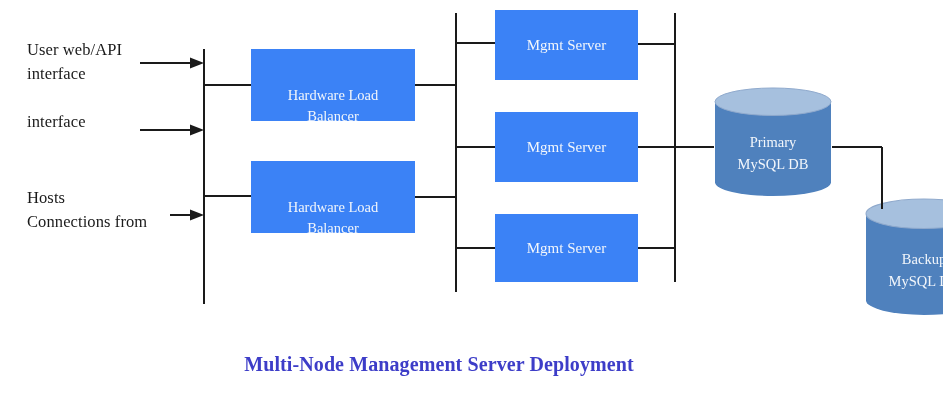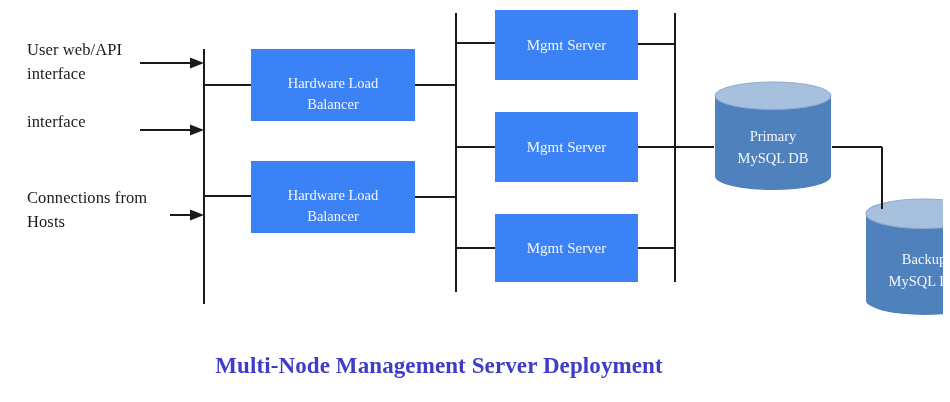--- a/index.html
+++ b/index.html
@@ -18,33 +18,33 @@
   }
   .node{
     position:absolute;z-index:2;
     background:#3b82f6;
     color:#f2f6fb;
     display:flex;justify-content:center;
     text-align:center;
     font-size:14.5px;line-height:21px;
   }
   .node.hlb{width:164px;height:72px;align-items:flex-start;}
-  .node.hlb .node-label{display:inline-block;width:122px;padding-top:24px;}
+  .node.hlb .node-label{display:inline-block;width:122px;padding-top:36px;}
   .node.mgmt{width:143px;height:70px;align-items:center;font-size:15px;}
   .cyl{position:absolute;z-index:2;}
   .cyl svg{display:block;}
   .cyl-label{
     position:absolute;left:0;width:100%;
     text-align:center;color:#f2f6fb;
     font-size:14.5px;line-height:22px;
   }
   .title-wrap{
     position:absolute;left:0;top:353px;width:878px;
     text-align:center;z-index:2;
-    color:#3d3dc8;font-weight:bold;font-size:23px;
+    color:#3d3dc8;font-weight:bold;font-size:20px;
     letter-spacing:0.1px;
   }
 </style>
 </head>
 <body>
 
 <div class="canvas">
 
   <svg class="wires" width="950" height="402" viewBox="0 0 950 402">
     <g stroke="#1a1a1a" stroke-width="2" fill="none">
@@ -83,42 +83,42 @@
   </svg>
 
   <div class="ext-label" style="top:38px">
     <div>User web/API</div>
     <div>interface</div>
   </div>
   <div class="ext-label" style="top:110px">
     <div>interface</div>
   </div>
   <div class="ext-label" style="top:186px">
+    <div>Hosts</div>
     <div>Connections from</div>
-    <div>Hosts</div>
   </div>
 
   <div class="node hlb" style="left:251px;top:49px">
     <span class="node-label">Hardware Load Balancer</span>
   </div>
   <div class="node hlb" style="left:251px;top:161px">
     <span class="node-label">Hardware Load Balancer</span>
   </div>
 
   <div class="node mgmt" style="left:495px;top:10px">
     <span class="node-label">Mgmt Server</span>
   </div>
   <div class="node mgmt" style="left:495px;top:112px">
     <span class="node-label">Mgmt Server</span>
   </div>
   <div class="node mgmt" style="left:495px;top:214px;height:68px">
     <span class="node-label">Mgmt Server</span>
   </div>
 
-  <div class="cyl" style="left:714px;top:81px;width:118px;height:110px">
+  <div class="cyl" style="left:714px;top:87px;width:118px;height:110px">
     <svg width="118" height="110" viewBox="0 0 118 112" preserveAspectRatio="none">
       <path d="M1,15 V97 A58,14 0 0 0 117,97 V15 Z" fill="#4f81bd"></path>
       <ellipse cx="59" cy="15" rx="58" ry="14" fill="#a6c0de" stroke="#8fa9cc" stroke-width="1"></ellipse>
     </svg>
     <div class="cyl-label" style="top:44px">
       <div>Primary</div>
       <div>MySQL DB</div>
     </div>
   </div>
 

